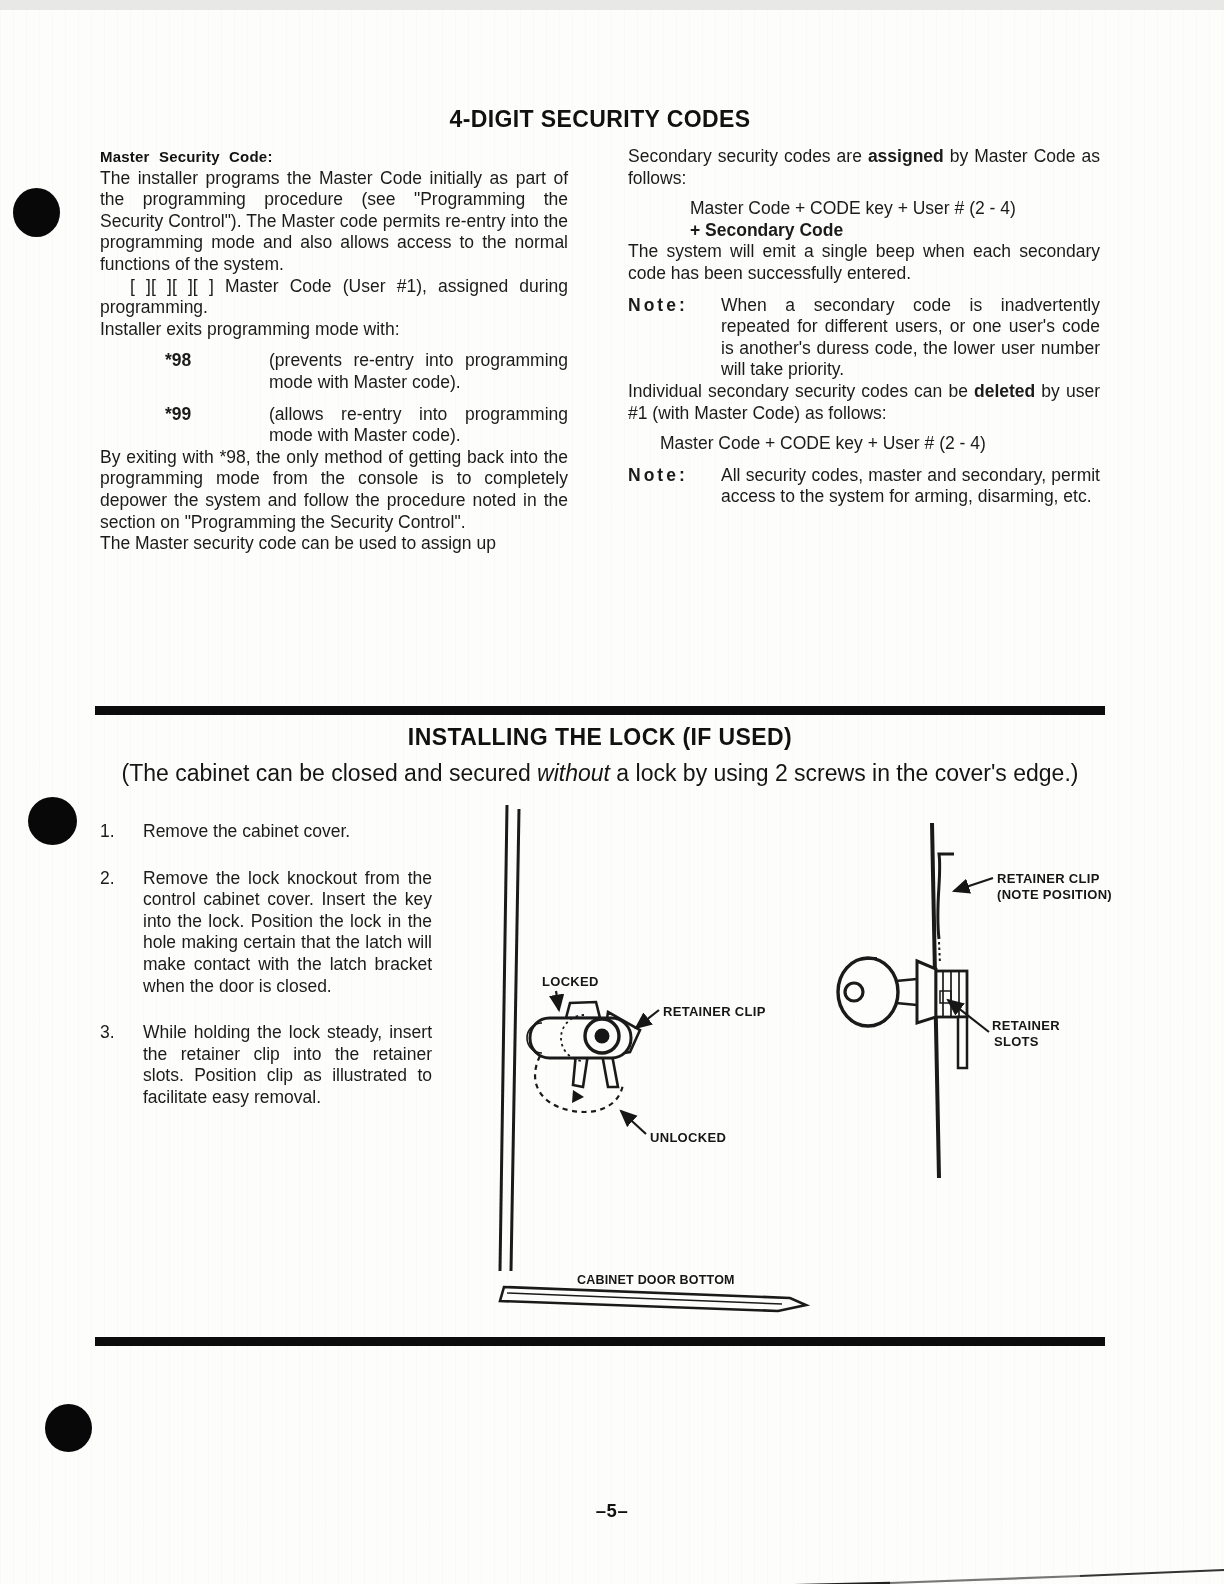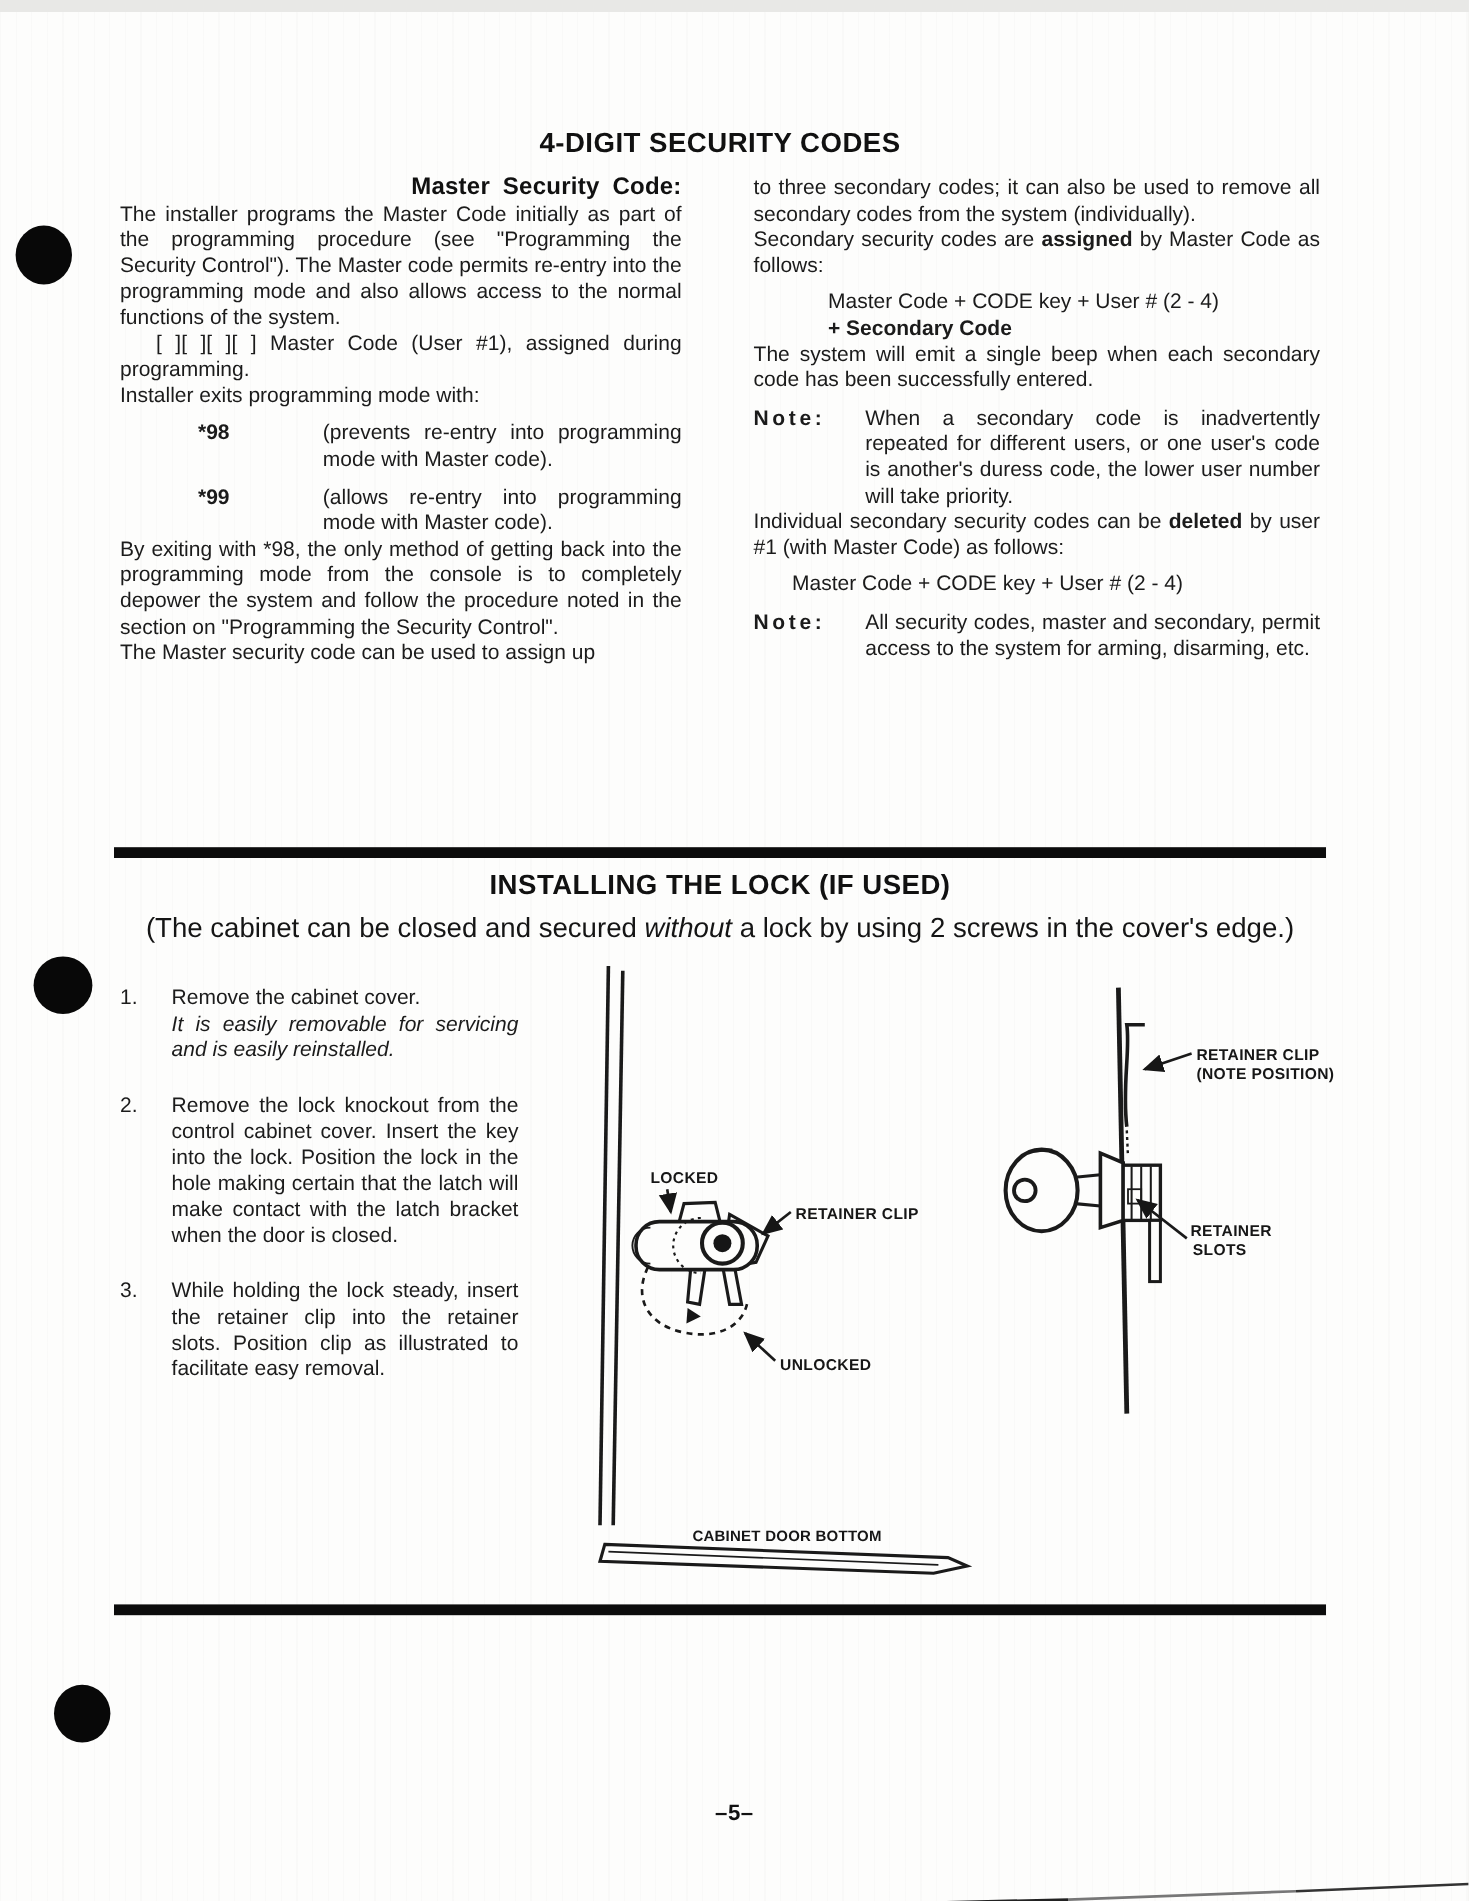--- a/index.html
+++ b/index.html
@@ -17,21 +17,21 @@
   .sec-title{
     position:absolute;left:95px;width:1010px;
     text-align:center;font-weight:bold;font-size:23px;letter-spacing:.4px;
     color:#111;
   }
   .col{
     position:absolute;
     font-size:17.5px;line-height:21.6px;text-align:justify;
   }
   .col p{margin:0;}
-  .subhead{font-weight:bold;font-size:20px;word-spacing:5px;letter-spacing:.2px;text-align:right;margin:0 0 3px 0;color:#111;}
+  .subhead{font-weight:bold;font-size:15px;word-spacing:5px;letter-spacing:.2px;text-align:left;margin:0 0 3px 0;color:#111;}
   .mt8{margin-top:8px;} .mt10{margin-top:10px;} .mt12{margin-top:12px;}
   .indent30{text-indent:30px;}
   .exit-item{display:flex;margin-left:65px;margin-top:10px;gap:39px;}
   .exit-code{width:65px;flex:none;font-weight:bold;text-align:left;}
   .exit-text{flex:1;text-align:justify;}
   .hang-block{margin-left:65px;margin-top:10px;text-align:justify;}
   .formula{margin-left:62px;margin-top:9px;text-align:left;}
   .formula2{margin-left:32px;margin-top:9px;text-align:left;}
   .note{display:flex;margin-top:10px;}
   .note-label{width:93px;flex:none;font-weight:bold;letter-spacing:3px;text-align:left;}
@@ -86,21 +86,20 @@
     <div class="exit-item">
       <span class="exit-code">*99</span>
       <span class="exit-text">(allows re-entry into programming mode with Master code).</span>
     </div>
 
     <p class="hang-block">By exiting with *98, the only method of getting back into the programming mode from the console is to completely depower the system and follow the procedure noted in the section on "Programming the Security Control".</p>
     <p class="mt8">The Master security code can be used to assign up</p>
   </div>
 
   <div class="col" style="left:628px;top:136px;width:472px;">
-    <p>to three secondary codes; it can also be used to remove all secondary codes from the system (individually).</p>
     <p class="mt10"><span>Secondary security codes are </span><span class="b">assigned</span><span> by Master Code as follows:</span></p>
     <div class="formula">Master Code + CODE key + User # (2 - 4)</div>
     <div class="formula" style="margin-top:0;font-weight:bold;">+ Secondary Code</div>
     <p class="mt10">The system will emit a single beep when each secondary code has been successfully entered.</p>
 
     <div class="note">
       <span class="note-label">Note:</span>
       <span class="note-text">When a secondary code is inadvertently repeated for different users, or one user's code is another's duress code, the lower user number will take priority.</span>
     </div>
 
@@ -117,21 +116,21 @@
 
   <div class="sec-title" style="top:714px;">INSTALLING THE LOCK (IF USED)</div>
 
   <div class="subtitle" style="top:750px;"><span>(The cabinet can be closed and secured </span><span class="it">without</span><span> a lock by using 2 screws in the cover's edge.)</span></div>
 
   <div class="col" style="left:100px;top:784px;width:332px;">
 
     <div class="steps">
       <div class="step" style="margin-top:27px;">
         <span class="step-num">1.</span>
-        <span class="step-text"><span>Remove the cabinet cover.</span><br><span class="it">It is easily removable for servicing and is easily reinstalled.</span></span>
+        <span class="step-text"><span>Remove the cabinet cover.</span><br></span>
       </div>
       <div class="step">
         <span class="step-num">2.</span>
         <span class="step-text">Remove the lock knockout from the control cabinet cover. Insert the key into the lock. Position the lock in the hole making certain that the latch will make contact with the latch bracket when the door is closed.</span>
       </div>
       <div class="step">
         <span class="step-num">3.</span>
         <span class="step-text">While holding the lock steady, insert the retainer clip into the retainer slots. Position clip as illustrated to facilitate easy removal.</span>
       </div>
     </div>

